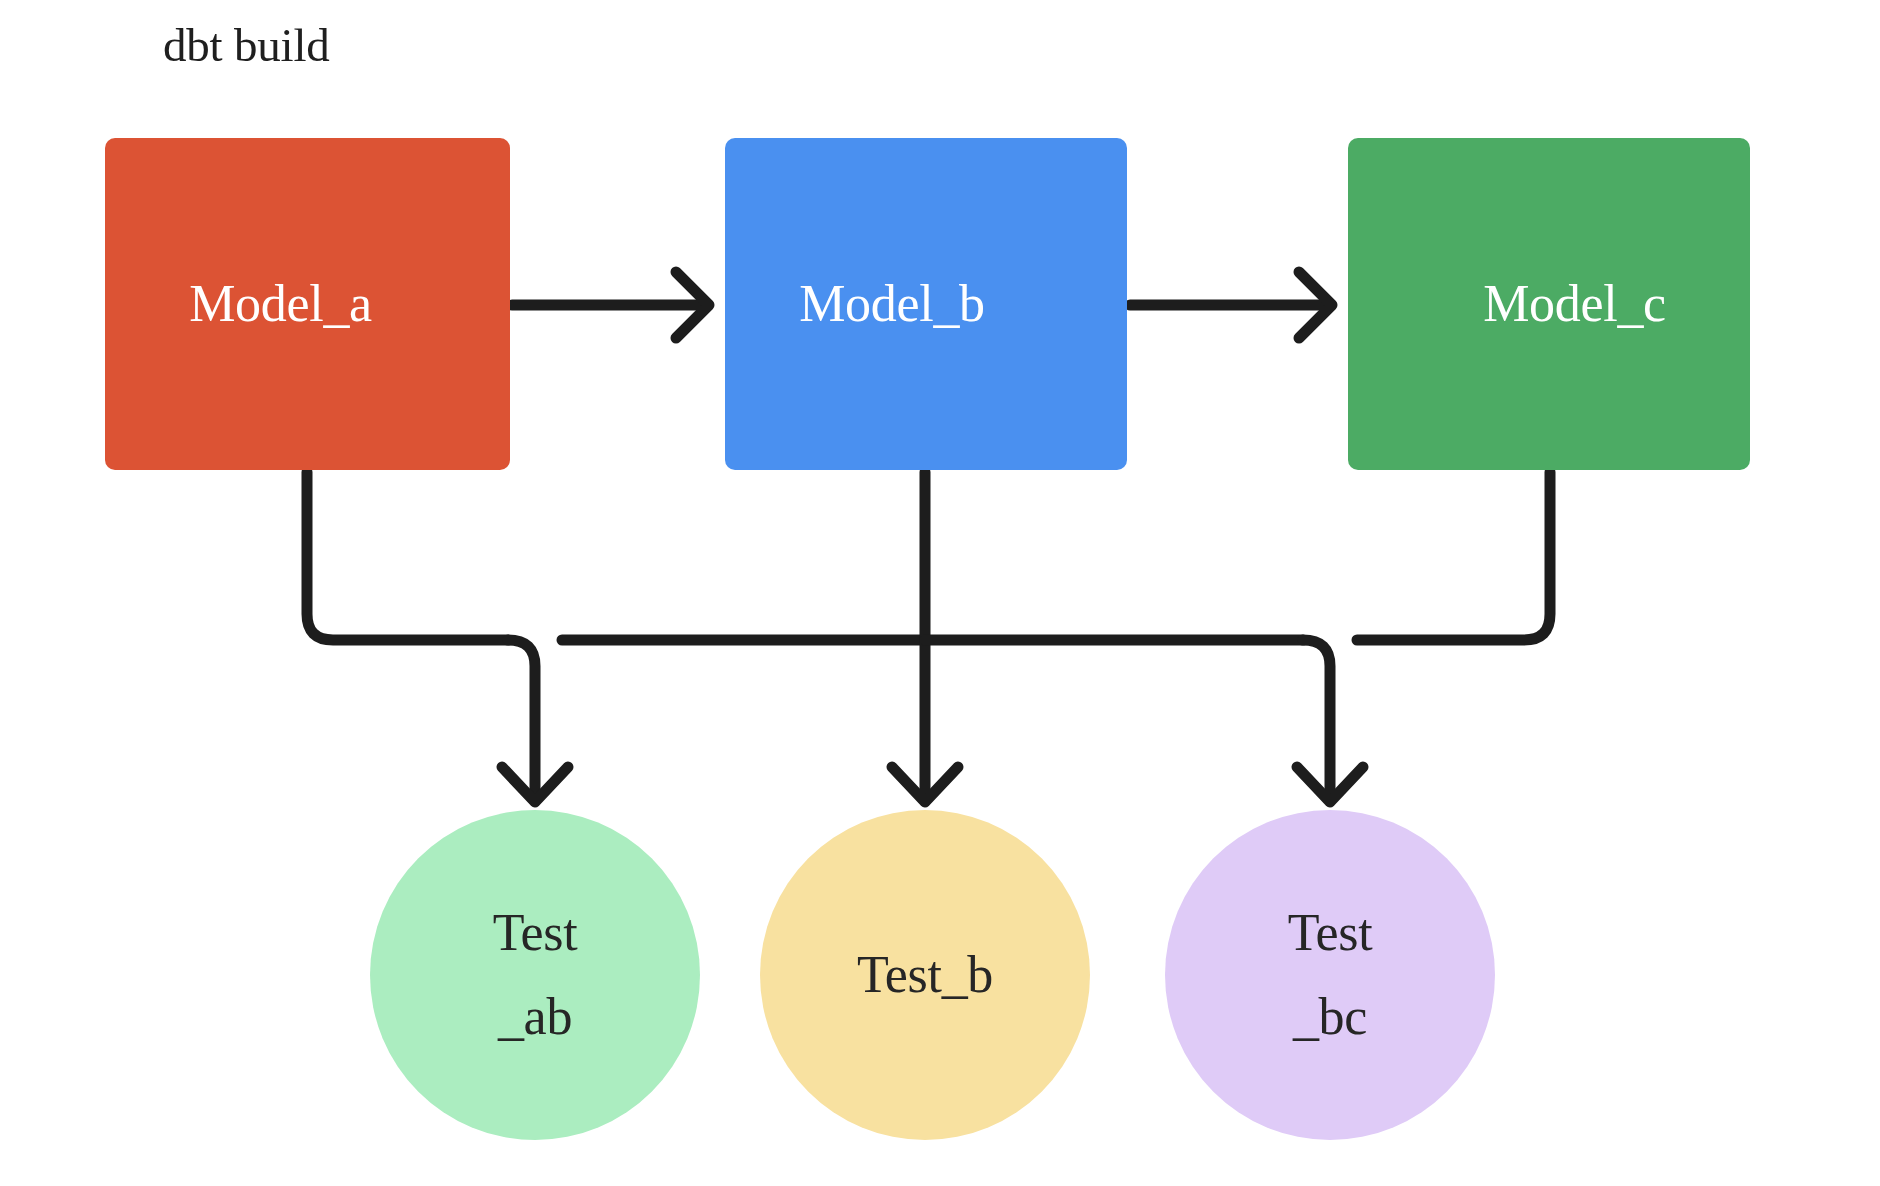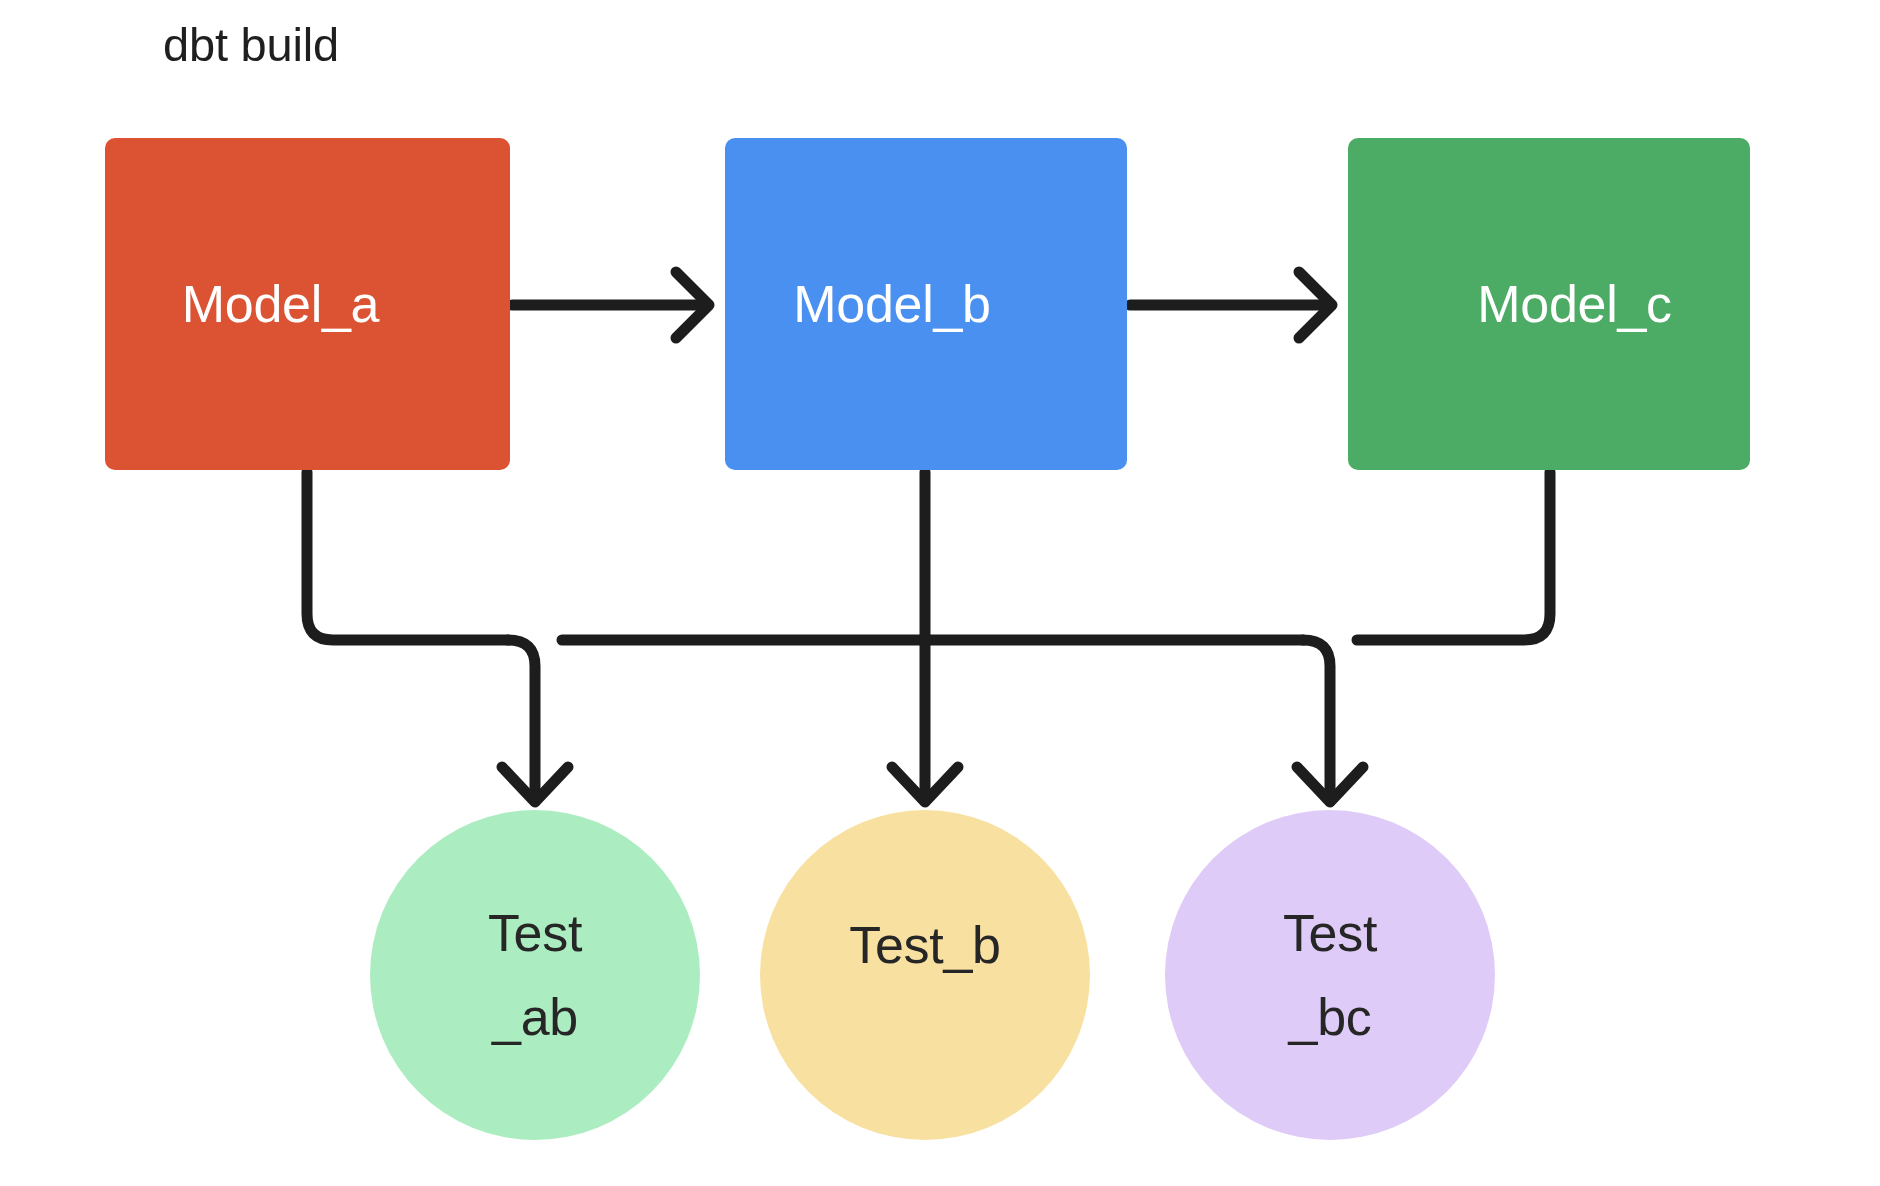--- a/index.html
+++ b/index.html
@@ -11,20 +11,21 @@
   body {
     font-family: "Liberation Sans", sans-serif;
     -webkit-font-smoothing: antialiased;
   }
   #canvas {
     position: relative;
     width: 1880px;
     height: 1186px;
     background: #ffffff;
     overflow: hidden;
+    font-family: Liberation Serif, serif;
   }
   #diagram-svg {
     position: absolute;
     left: 0;
     top: 0;
     width: 1880px;
     height: 1186px;
     display: block;
   }
   .diagram-title {
@@ -109,18 +110,18 @@
 
   <div class="node-label model-label" style="left:105px; top:274px; width:351px;">Model_a</div>
 
   <div class="node-label model-label" style="left:725px; top:274px; width:334px;">Model_b</div>
 
   <div class="node-label model-label" style="left:1348px; top:274px; width:453px;">Model_c</div>
 
   <div class="node-label test-label" style="left:370px; top:891px; width:330px;">Test
 _ab</div>
 
-  <div class="node-label test-label" style="left:760px; top:903px; width:330px;">Test_b</div>
+  <div class="node-label test-label" style="left:760px; top:933px; width:330px;">Test_b</div>
 
   <div class="node-label test-label" style="left:1165px; top:891px; width:330px;">Test
 _bc</div>
 
 </div>
 
 </body></html>

